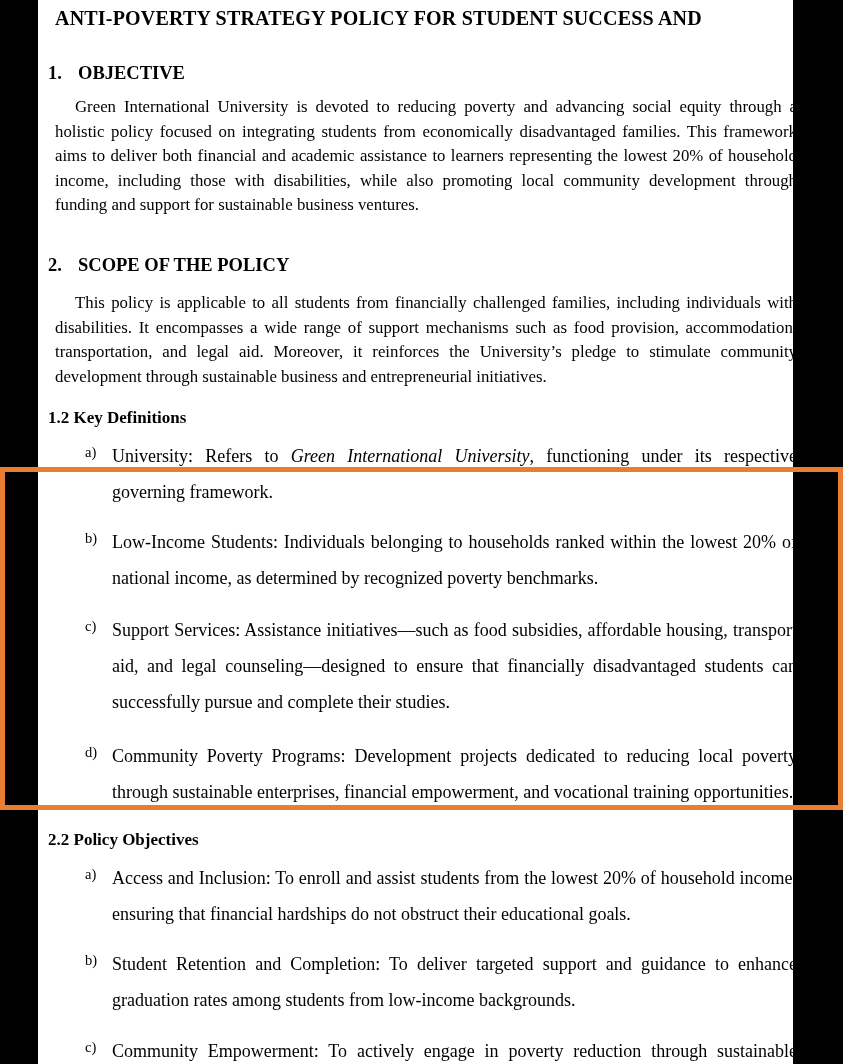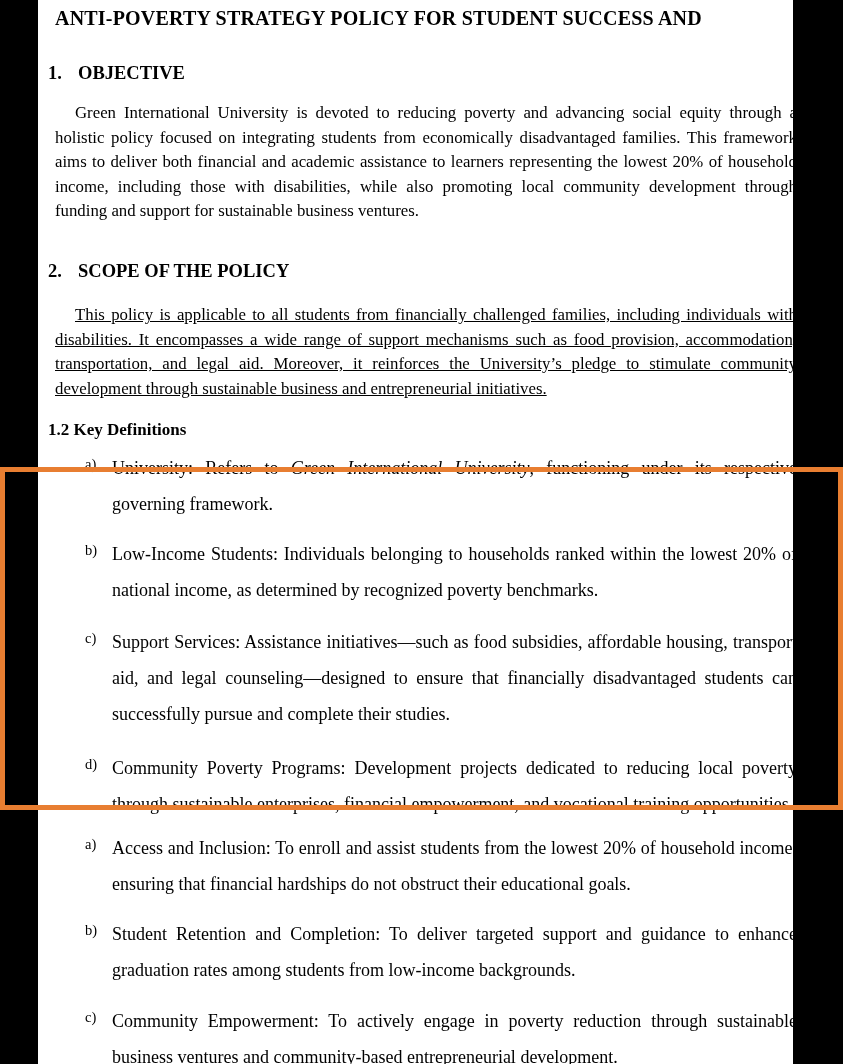--- a/index.html
+++ b/index.html
@@ -26,22 +26,22 @@
 
   .h-section { display:flex; font-size:18.5px; font-weight:bold; line-height:24px; }
   .h-num { flex:0 0 30px; }
   .h1-objective { margin-top:27px; }
   .h2-scope     { margin-top:35px; }
 
   .para {
     font-size:16.8px; line-height:24.6px; text-align:justify;
     margin:0 0 0 7px; text-indent:20px;
   }
-  .para-1 { margin-top:16px; }
-  .para-2 { margin-top:20px;text-decoration:underline; }
+  .para-1 { margin-top:10px; }
+  .para-2 { margin-top:14px; }
 
   .subsection-heading { font-size:17px; font-weight:bold; line-height:24px; }
   .h-keydefs   { margin-top:17px; }
   .h-policyobj { margin-top:18px; }
 
   .list-item { display:flex; margin-left:37px; }
   .marker { flex:0 0 27px; font-size:14.5px; line-height:24px; padding-top:2px; }
   .item-text { flex:1 1 auto; font-size:18px; line-height:36px; text-align:justify; }
   .item-text .it { font-style:italic; }
 
@@ -98,20 +98,21 @@
   <div class="list-item mt16">
     <span class="marker">c)</span>
     <span class="item-text">Support Services: Assistance initiatives—such as food subsidies, affordable housing, transport aid, and legal counseling—designed to ensure that financially disadvantaged students can successfully pursue and complete their studies.</span>
   </div>
 
   <div class="list-item mt18">
     <span class="marker">d)</span>
     <span class="item-text">Community Poverty Programs: Development projects dedicated to reducing local poverty through sustainable enterprises, financial empowerment, and vocational training opportunities.</span>
   </div>
 
+  <div class="subsection-heading h-policyobj">2.2 Policy Objectives</div>
 
   <div class="list-item mt8">
     <span class="marker">a)</span>
     <span class="item-text">Access and Inclusion: To enroll and assist students from the lowest 20% of household income, ensuring that financial hardships do not obstruct their educational goals.</span>
   </div>
 
   <div class="list-item mt14">
     <span class="marker">b)</span>
     <span class="item-text">Student Retention and Completion: To deliver targeted support and guidance to enhance graduation rates among students from low-income backgrounds.</span>
   </div>

